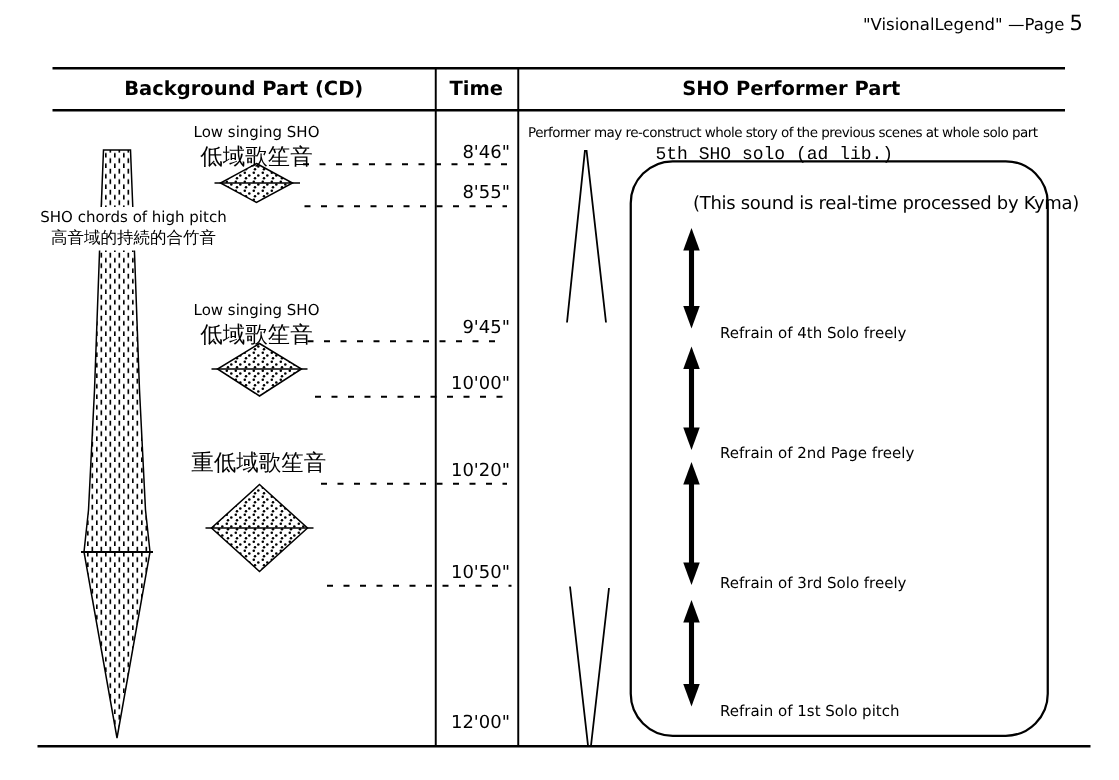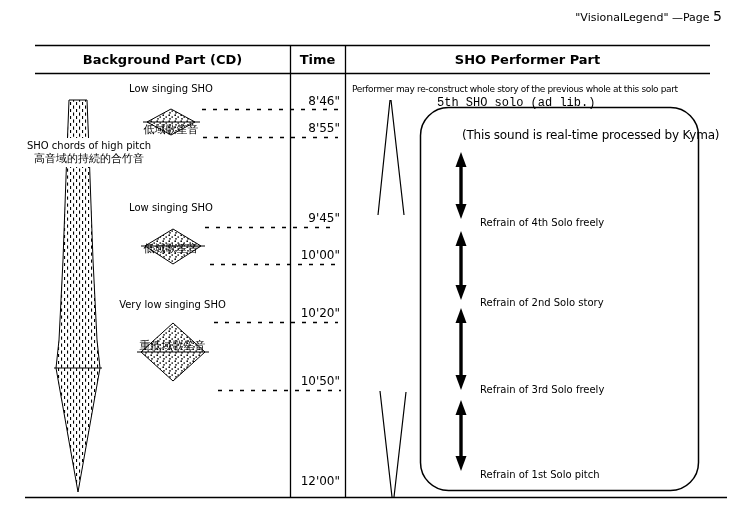--- a/index.html
+++ b/index.html
@@ -7,21 +7,21 @@
     position:relative;width:746px;height:520px;background:#fff;overflow:hidden;
     font-family:"DejaVu Sans","Liberation Sans",sans-serif;color:#000;
   }
   .art{position:absolute;left:0;top:0;}
   .txt{position:absolute;white-space:nowrap;line-height:1.15;}
   .hdr{position:absolute;top:8px;right:24px;font-size:11px;}
   .hdr .pg{font-size:14px;}
   .colhead{position:absolute;top:52px;font-weight:bold;font-size:13px;text-align:center;}
   .evt{position:absolute;text-align:center;line-height:1.2;}
   .evt .en{font-size:10px;}
-  .evt .cjk{font-size:11px;margin-top:28px;}
+  .evt .cjk{font-size:15px;}
   .sidenote{position:absolute;left:6px;top:138px;width:166px;text-align:center;
     background:#fff;line-height:1.3;padding:1px 0;}
   .sidenote .en{font-size:10px;}
   .sidenote .cjk{font-size:11px;}
   .time{position:absolute;left:288px;width:52px;text-align:right;font-size:12px;}
   .refrain{position:absolute;left:480px;font-size:10px;margin-top:41px;}
   .small{font-size:12px;letter-spacing:-0.2px;}
 </style>
 </head>
 <body>
@@ -102,41 +102,40 @@
 
   <div class="evt" style="left:115px;top:83px;width:112px;">
     <div class="en">Low singing SHO</div>
     <div class="cjk">低域歌笙音</div>
   </div>
   <div class="evt" style="left:115px;top:202px;width:112px;">
     <div class="en">Low singing SHO</div>
     <div class="cjk">低域歌笙音</div>
   </div>
   <div class="evt" style="left:100px;top:299px;width:145px;">
-    <div class="en">Very low singing SHO</div>
     <div class="cjk">重低域歌笙音</div>
   </div>
 
   <div class="sidenote">
     <div class="en">SHO chords of high pitch</div>
     <div class="cjk">高音域的持続的合竹音</div>
   </div>
 
   <div class="time" style="top:94px;">8'46"</div>
   <div class="time" style="top:121px;">8'55"</div>
   <div class="time" style="top:211px;">9'45"</div>
   <div class="time" style="top:248px;">10'00"</div>
   <div class="time" style="top:306px;">10'20"</div>
   <div class="time" style="top:374px;">10'50"</div>
   <div class="time" style="top:474px;">12'00"</div>
 
-  <div class="txt" style="left:352px;top:84px;font-size:9px;letter-spacing:-0.35px;">Performer may re-construct whole story of the previous whole at this solo part</div>
+  <div class="txt" style="left:352px;top:84px;font-size:9px;letter-spacing:-0.35px;">Performer may re-construct whole story of the previous scenes at whole solo part</div>
 
   <div class="txt" style="left:437px;top:97px;font-size:12px;font-family:Liberation Mono, monospace;">5th SHO solo (ad lib.)</div>
   <div class="txt small" style="left:462px;top:129px;">(This sound is real-time processed by Kyma)</div>
 
   <div class="refrain" style="top:176px;">Refrain of 4th Solo freely</div>
-  <div class="refrain" style="top:256px;">Refrain of 2nd Solo story</div>
+  <div class="refrain" style="top:256px;">Refrain of 2nd Page freely</div>
   <div class="refrain" style="top:343px;">Refrain of 3rd Solo freely</div>
   <div class="refrain" style="top:428px;">Refrain of 1st Solo pitch</div>
 
 
 </div>
 
 </body></html>

